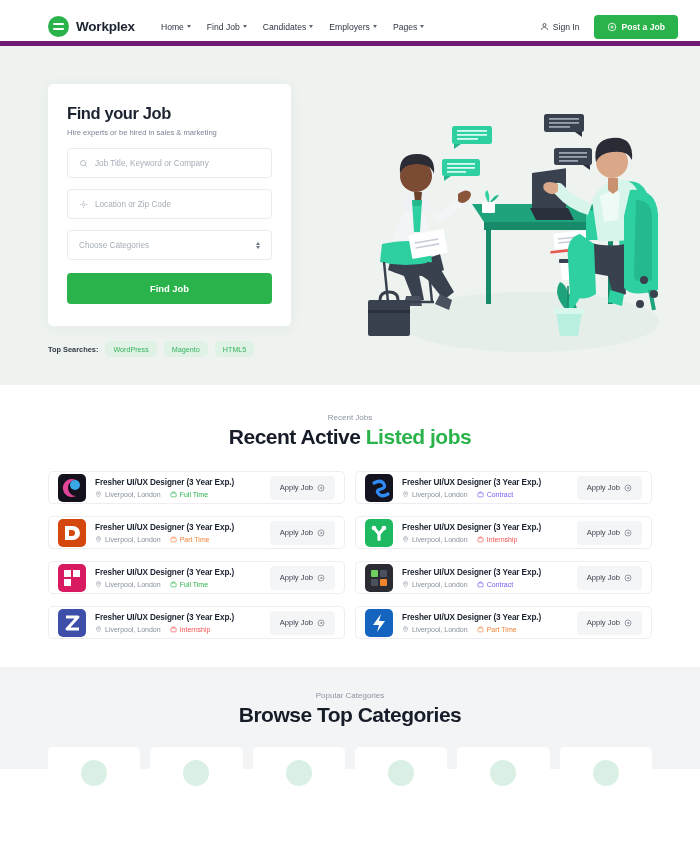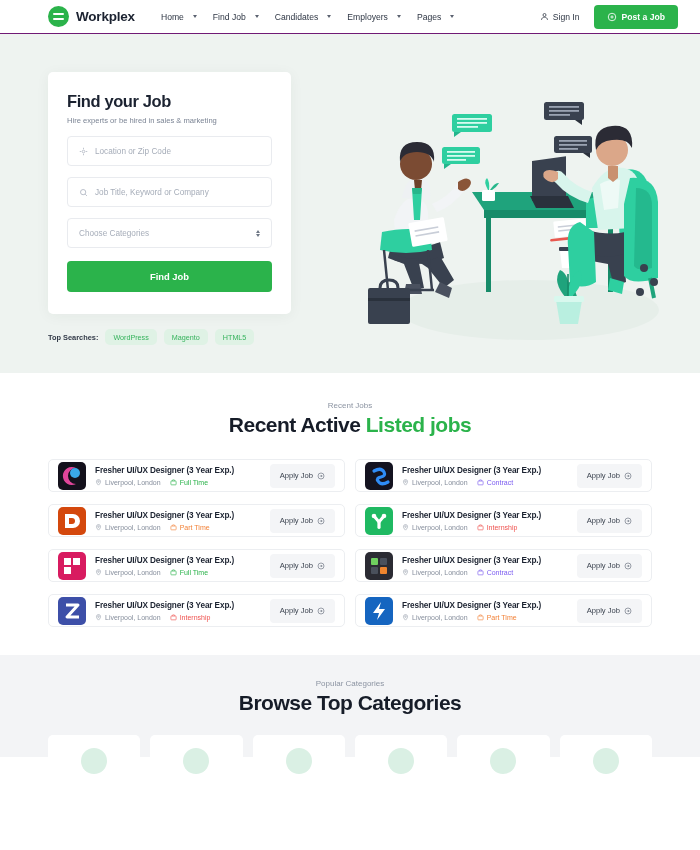--- a/index.html
+++ b/index.html
@@ -11,36 +11,37 @@
     -webkit-font-smoothing: antialiased;
   }
 
   
   .header {
     height: 34px;
     background: #ffffff;
     display: flex;
     align-items: center;
     padding: 0 22px 0 48px;
-    border-bottom: 1px solid #701a75;
+    border-bottom: 5px solid #701a75;
     position: relative;
+    margin-top: 12px;
   }
   .brand { display: flex; align-items: center; gap: 7px; }
   .brand-mark {
     width: 21px; height: 21px; border-radius: 50%;
     background: #2bb34b;
     display: flex; flex-direction: column;
     align-items: center; justify-content: center; gap: 3px;
   }
   .brand-mark i { display: block; width: 11px; height: 2.4px; background: #fff; border-radius: 1px; }
   .brand-name { font-size: 13.5px; font-weight: 700; letter-spacing: -0.2px; color: #1b2230; }
 
   .nav { display: flex; align-items: center; gap: 16px; margin-left: 26px; }
   .nav-item {
-    font-size: 8.6px; color: #2e3644; display: flex; align-items: center; gap: 9px;
+    font-size: 8.6px; color: #2e3644; display: flex; align-items: center; gap: 3px;
     cursor: pointer; white-space: nowrap;
   }
   .caret { width: 0; height: 0; border-left: 2.6px solid transparent; border-right: 2.6px solid transparent; border-top: 3.2px solid #5b6270; display:inline-block; }
 
   .header-right { margin-left: auto; display: flex; align-items: center; gap: 14px; }
   .signin { display: flex; align-items: center; gap: 4px; font-size: 8.6px; color: #2e3644; cursor: pointer; }
   .post-job {
     background: #2bb34b; color: #fff; font-size: 8.6px; font-weight: 600;
     border-radius: 4px; padding: 7px 13px; display: flex; align-items: center; gap: 5px;
     border: none; cursor: pointer; font-family: inherit;
@@ -183,33 +184,33 @@
   </div>
 </div>
 
 <div class="hero">
 
   <div class="search-card">
     <div class="search-title">Find your Job</div>
     <div class="search-sub">Hire experts or be hired in sales &amp; marketing</div>
 
     <div class="field">
+      <svg width="9" height="9" viewBox="0 0 24 24" fill="none" stroke="#b2b8c4" stroke-width="2.4">
+        <circle cx="11" cy="11" r="7"></circle>
+          <path d="M16.5 16.5L21 21"></path>
+      </svg>
+      <span class="ph">Job Title, Keyword or Company</span>
+    </div>
+
+    <div class="field">
       <svg width="9" height="9" viewBox="0 0 24 24" fill="none" stroke="#b2b8c4" stroke-width="2.2">
         <circle cx="12" cy="12" r="3.5"></circle>
           <path d="M12 2v4M12 18v4M2 12h4M18 12h4"></path>
       </svg>
       <span class="ph">Location or Zip Code</span>
-    </div>
-
-    <div class="field">
-      <svg width="9" height="9" viewBox="0 0 24 24" fill="none" stroke="#b2b8c4" stroke-width="2.4">
-        <circle cx="11" cy="11" r="7"></circle>
-          <path d="M16.5 16.5L21 21"></path>
-      </svg>
-      <span class="ph">Job Title, Keyword or Company</span>
     </div>
 
     <div class="field select">
       <span class="ph">Choose Categories</span>
       <span class="stepper">
           <b class="up"></b>
           <b class="dn"></b>
         </span>
     </div>
 

